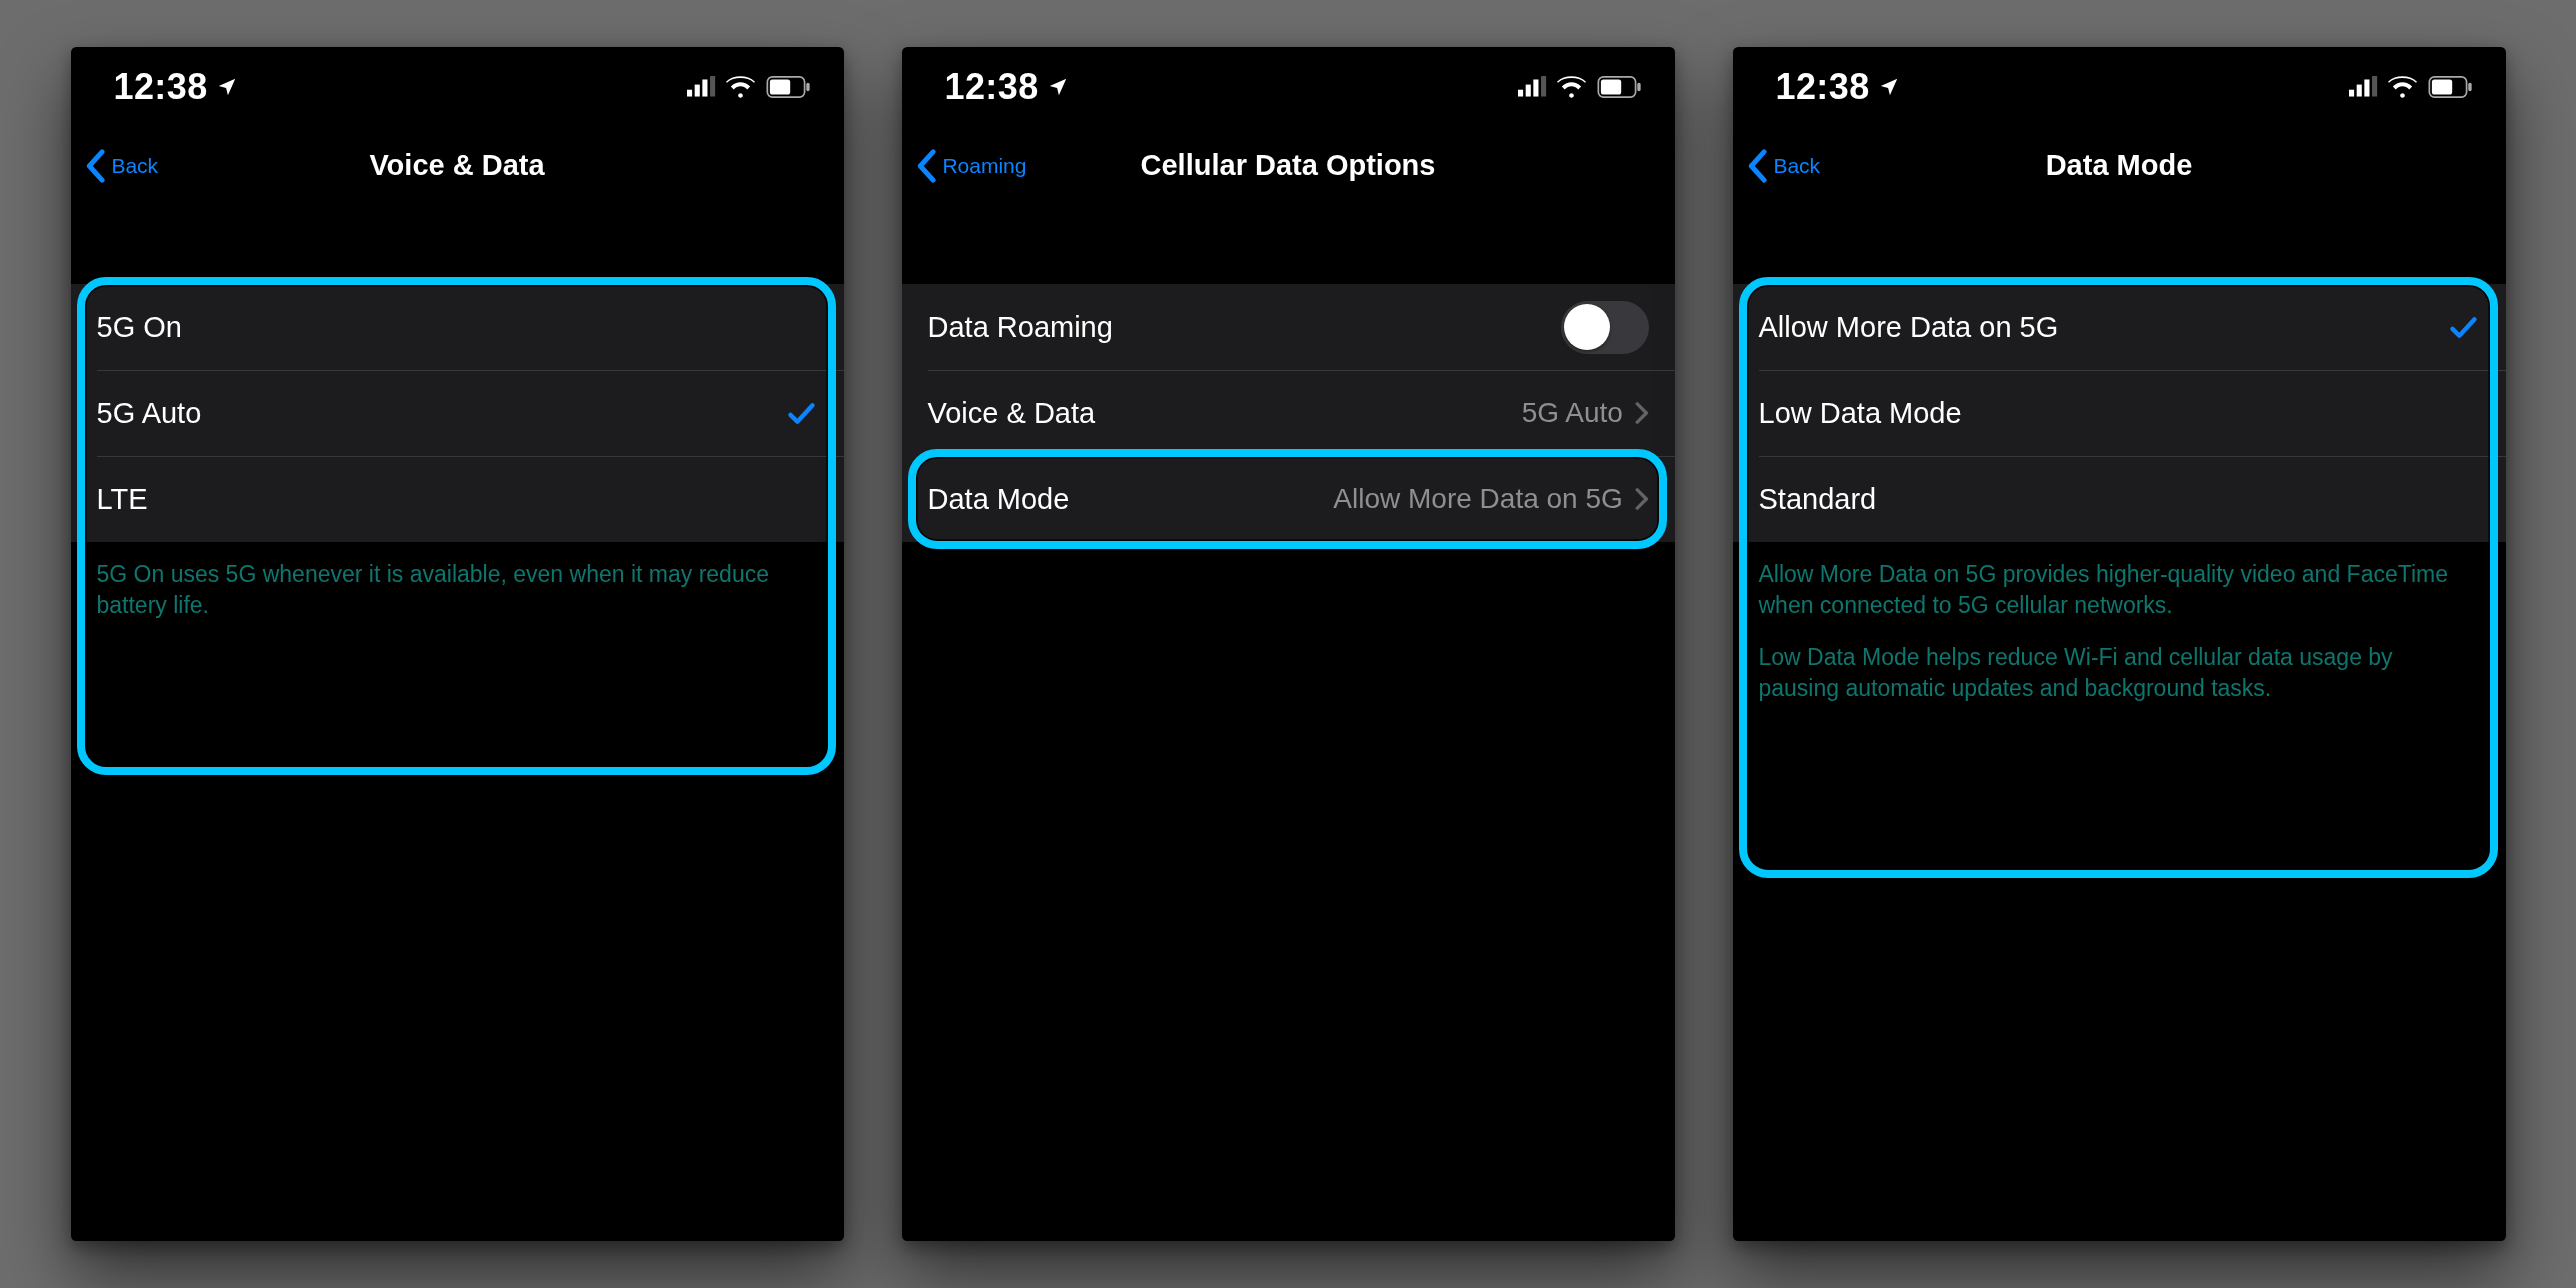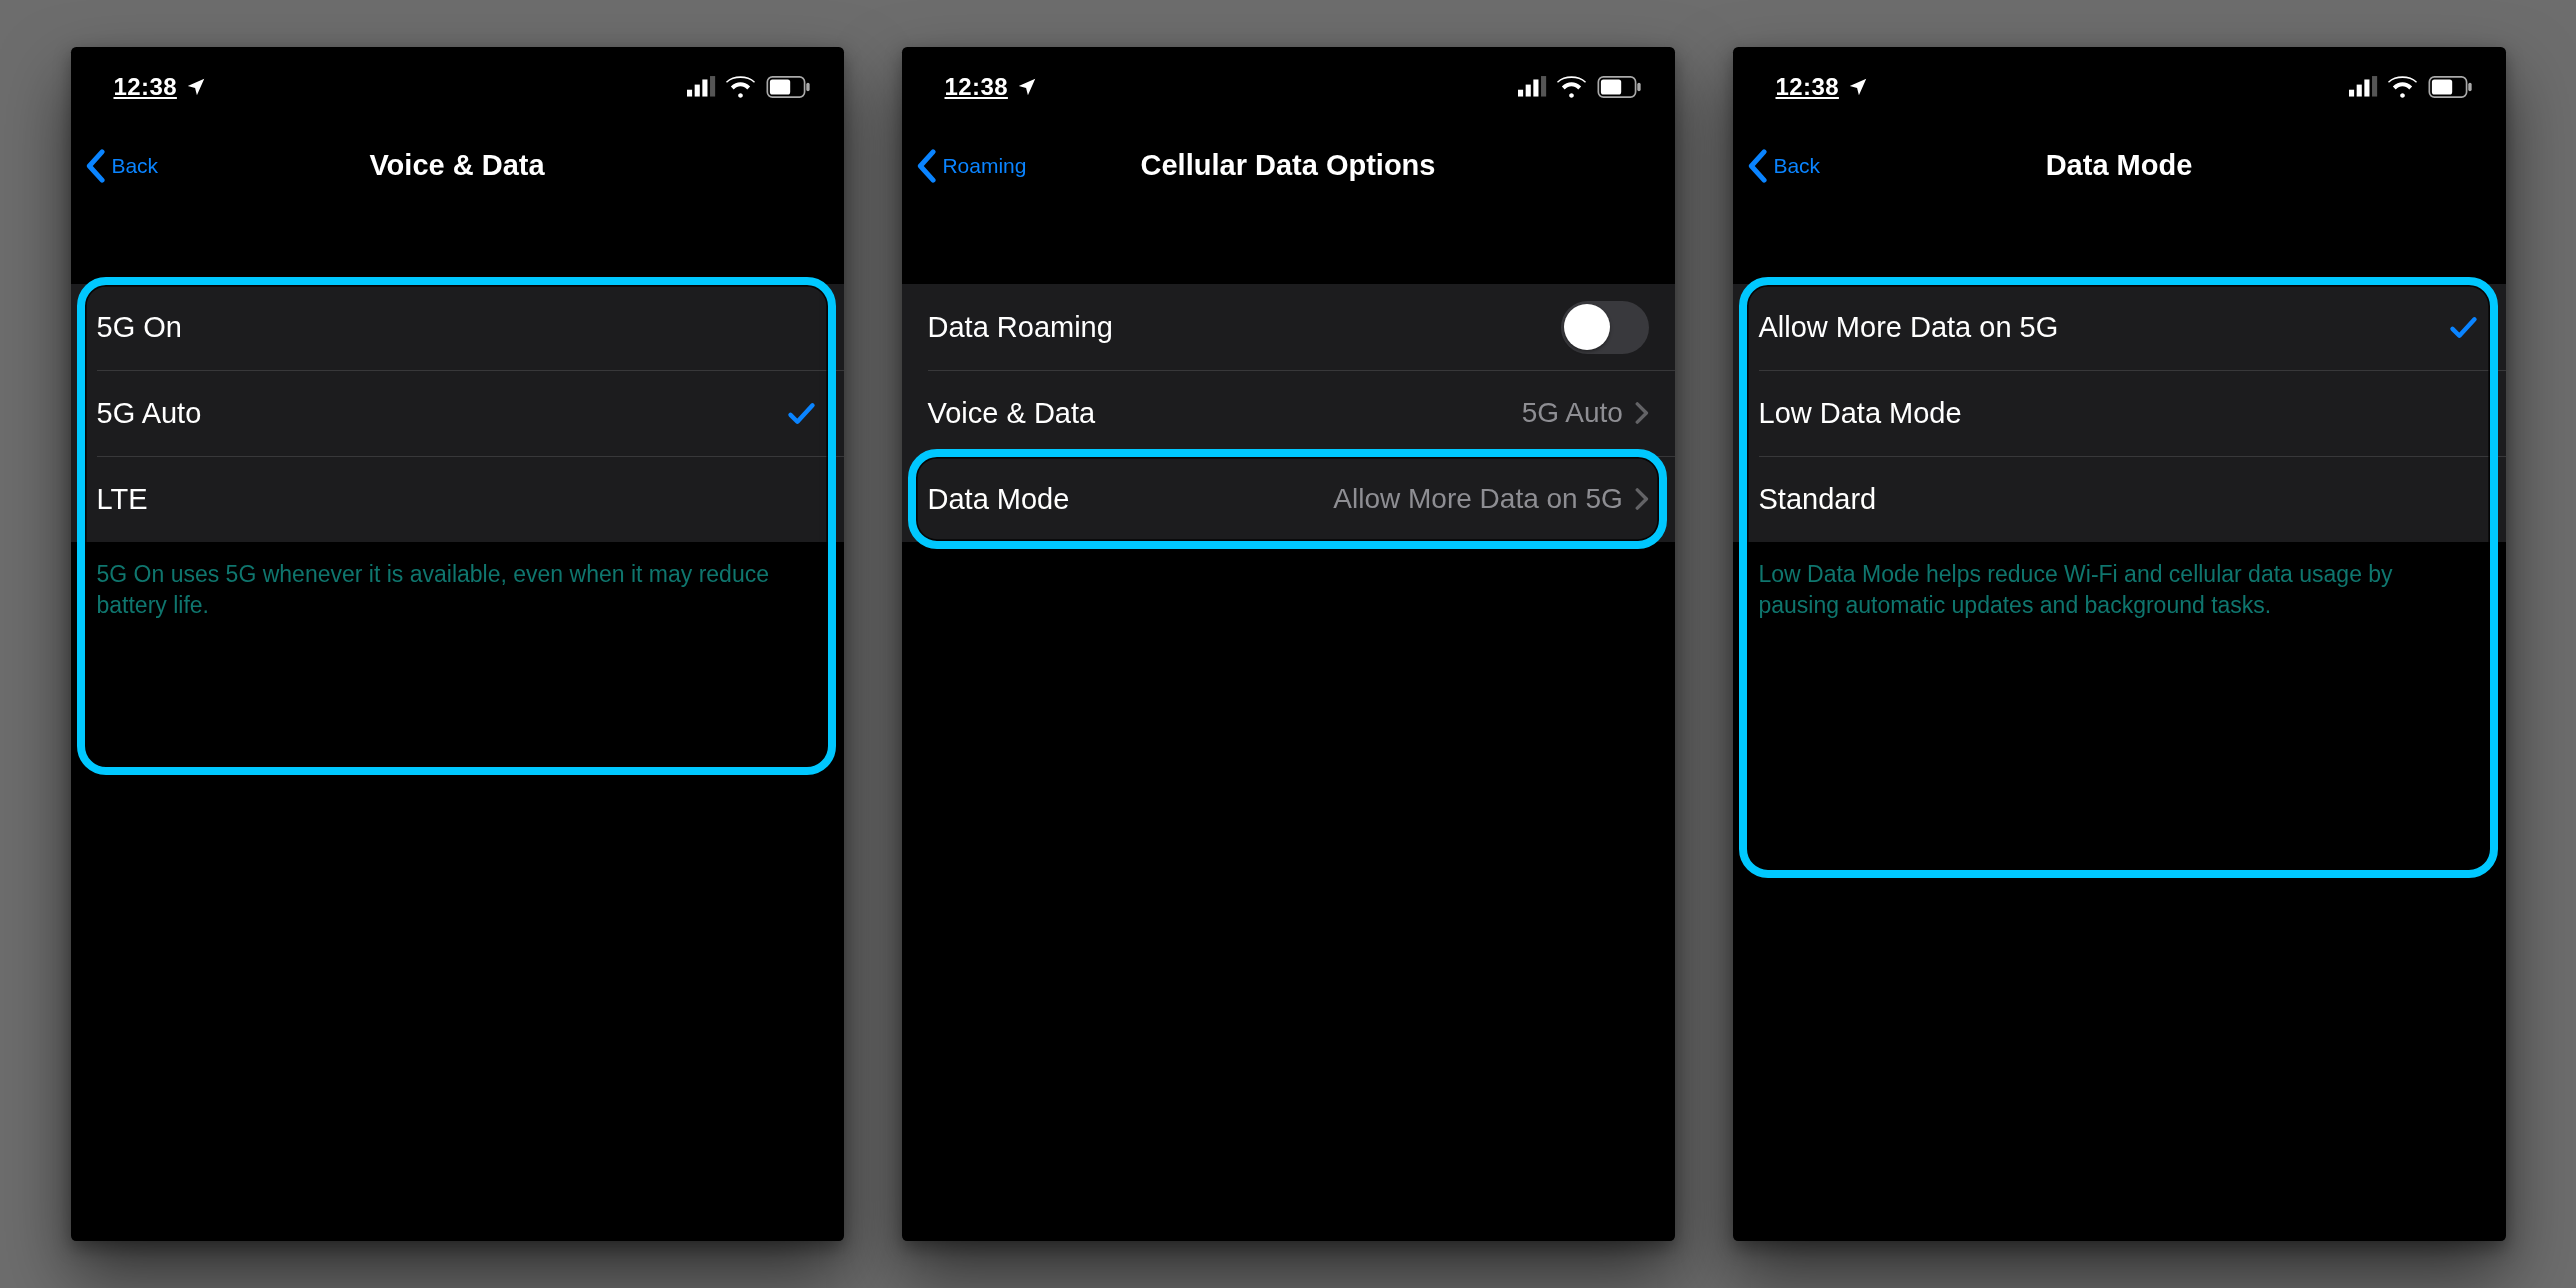--- a/index.html
+++ b/index.html
@@ -38,21 +38,21 @@
   }
   
   .status {
     height: 79px;
     display: flex;
     align-items: center;
     justify-content: space-between;
     padding: 0 33px 0 43px;
   }
   .status-left { display: flex; align-items: center; gap: 8.6px; }
-  .time { font-weight: 600; font-size: 24px; letter-spacing: 0.4px; text-decoration: underline; }
+  .time { font-weight: 600; font-size: 36px; letter-spacing: 0.4px; }
   .loc-icon svg { width: 22px; height: 22px; display:block; }
   .status-right { display: flex; align-items: center; gap: 10.3px; }
   .sig-icon, .wifi-icon, .batt-icon { display:flex; align-items:center; }
   .sig-icon svg   { width: 29px; height: 20.6px; }
   .wifi-icon svg  { width: 29px; height: 22px; }
   .batt-icon svg  { width: 45px; height: 22px; }
 
   
   .navbar {
     height: 79px;
@@ -346,20 +346,21 @@
       </span>
     </div>
     <div class="cell">
       <span class="cell-label">Low Data Mode</span>
     </div>
     <div class="cell">
       <span class="cell-label">Standard</span>
     </div>
 
     <div class="footer">
+      <p>Allow More Data on 5G provides higher-quality video and FaceTime when connected to 5G cellular networks.</p>
       <p>Low Data Mode helps reduce Wi-Fi and cellular data usage by pausing automatic updates and background tasks.</p>
     </div>
 
     <div class="ring" style="left:6.9px; top:230px; width:759px; height:601px;"></div>
   </div>
 
 </div>
 
 
 </body></html>

